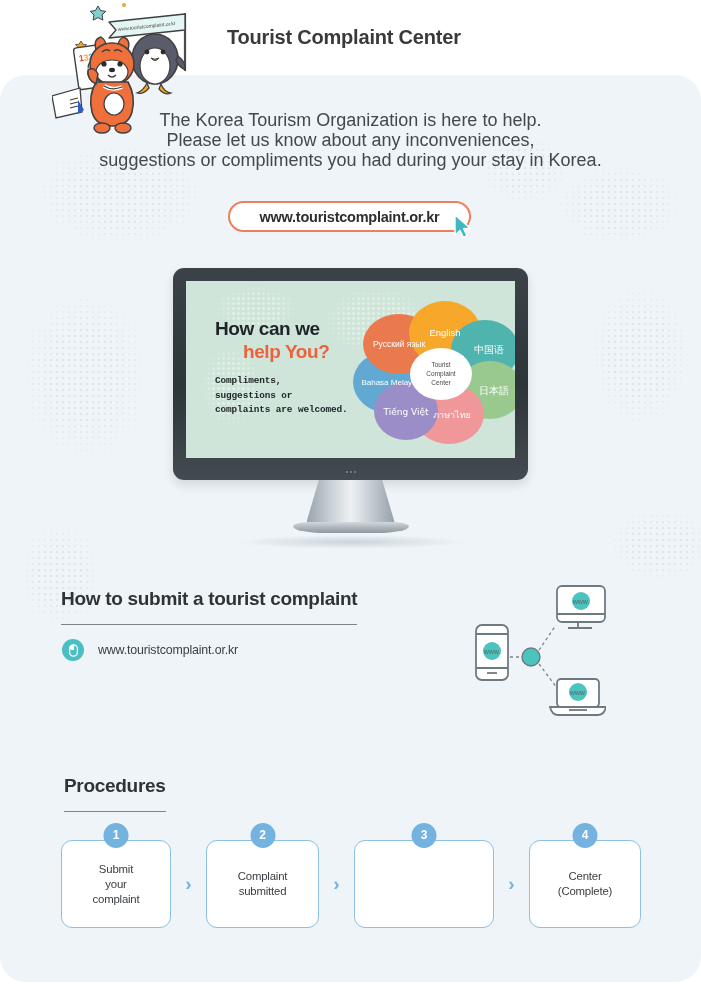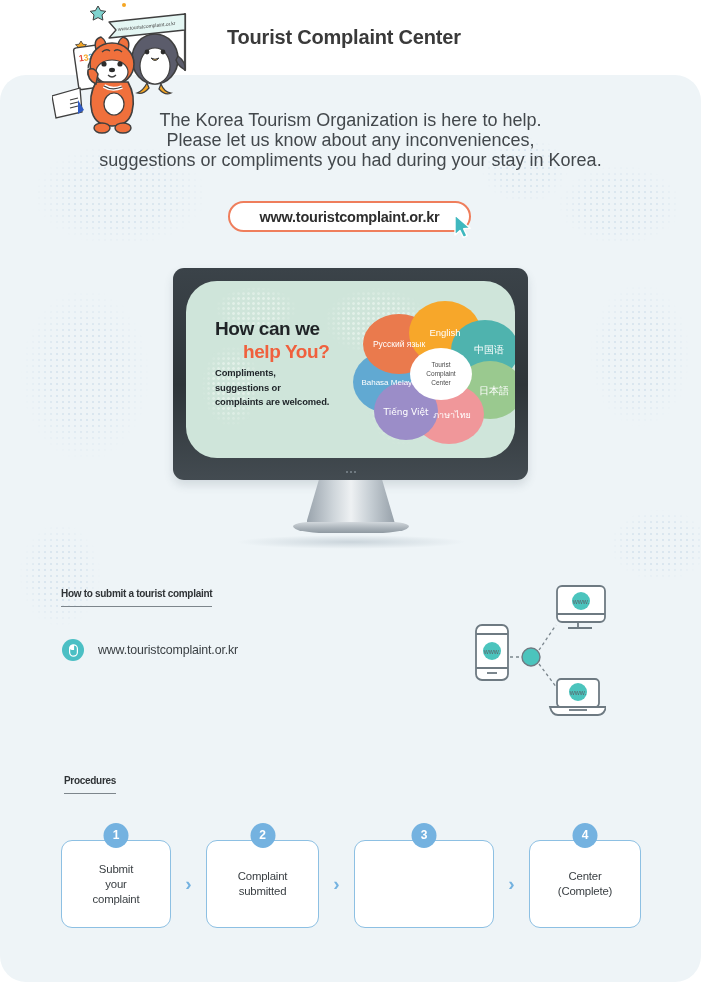--- a/index.html
+++ b/index.html
@@ -138,21 +138,20 @@
     padding: 13px 13px 22px 13px;
     position: relative;
     box-shadow: 0 5px 10px rgba(60,80,95,.16);
   }
   #monitor-screen {
     width: 100%;
     height: 100%;
     background: #cfe5da;
     position: relative;
     overflow: hidden;
-    border-radius: 31px;
   }
   #monitor-screen::before {
     content: "";
     position: absolute;
     inset: 0;
     background-image: radial-gradient(circle, #e2f0e8 1.3px, transparent 1.5px);
     background-size: 5px 5px;
     -webkit-mask-image:
       radial-gradient(ellipse 55px 30px at 70px 28px, #000 45%, transparent 75%),
       radial-gradient(ellipse 40px 55px at 45px 105px, #000 42%, transparent 75%),
@@ -174,26 +173,27 @@
   }
   .screen-h1 {
     font-size: 19px;
     font-weight: bold;
     color: #1f2326;
     letter-spacing: -.4px;
     line-height: 23px;
   }
   .screen-h1.accent { color: #f0603d; margin-left: 28px; }
   #screen-sub {
-    margin-top: 3px;
+    margin-top: 11px;
     font-size: 9.4px;
     font-weight: bold;
     color: #20262a;
     line-height: 14.5px;
     letter-spacing: -.1px;
+    font-family: Liberation Mono, monospace;
   }
   #bubbles {
     position: absolute;
     left: 160px;
     top: 20px;
     width: 185px;
     height: 152px;
     z-index: 2;
   }
   #monitor-dots {
@@ -228,25 +228,25 @@
     width: 230px;
     height: 14px;
     margin: 2px auto 0;
     background: radial-gradient(ellipse at center, rgba(120,140,155,.30) 0%, rgba(120,140,155,0) 70%);
     border-radius: 50%;
   }
 
   
   .section-head {
     position: absolute;
-    font-size: 10px;
+    font-size: 19px;
     font-weight: bold;
     color: #2f3336;
     letter-spacing: -.3px;
-    padding-bottom: 7px;
+    padding-bottom: 14px;
     border-bottom: 1.4px solid #7d868c;
     z-index: 3;
   }
   #submit-head { left: 61px; top: 588px; }
   #procedures-head { left: 64px; top: 775px; }
 
   
   #contact-list {
     position: absolute;
     left: 62px;

